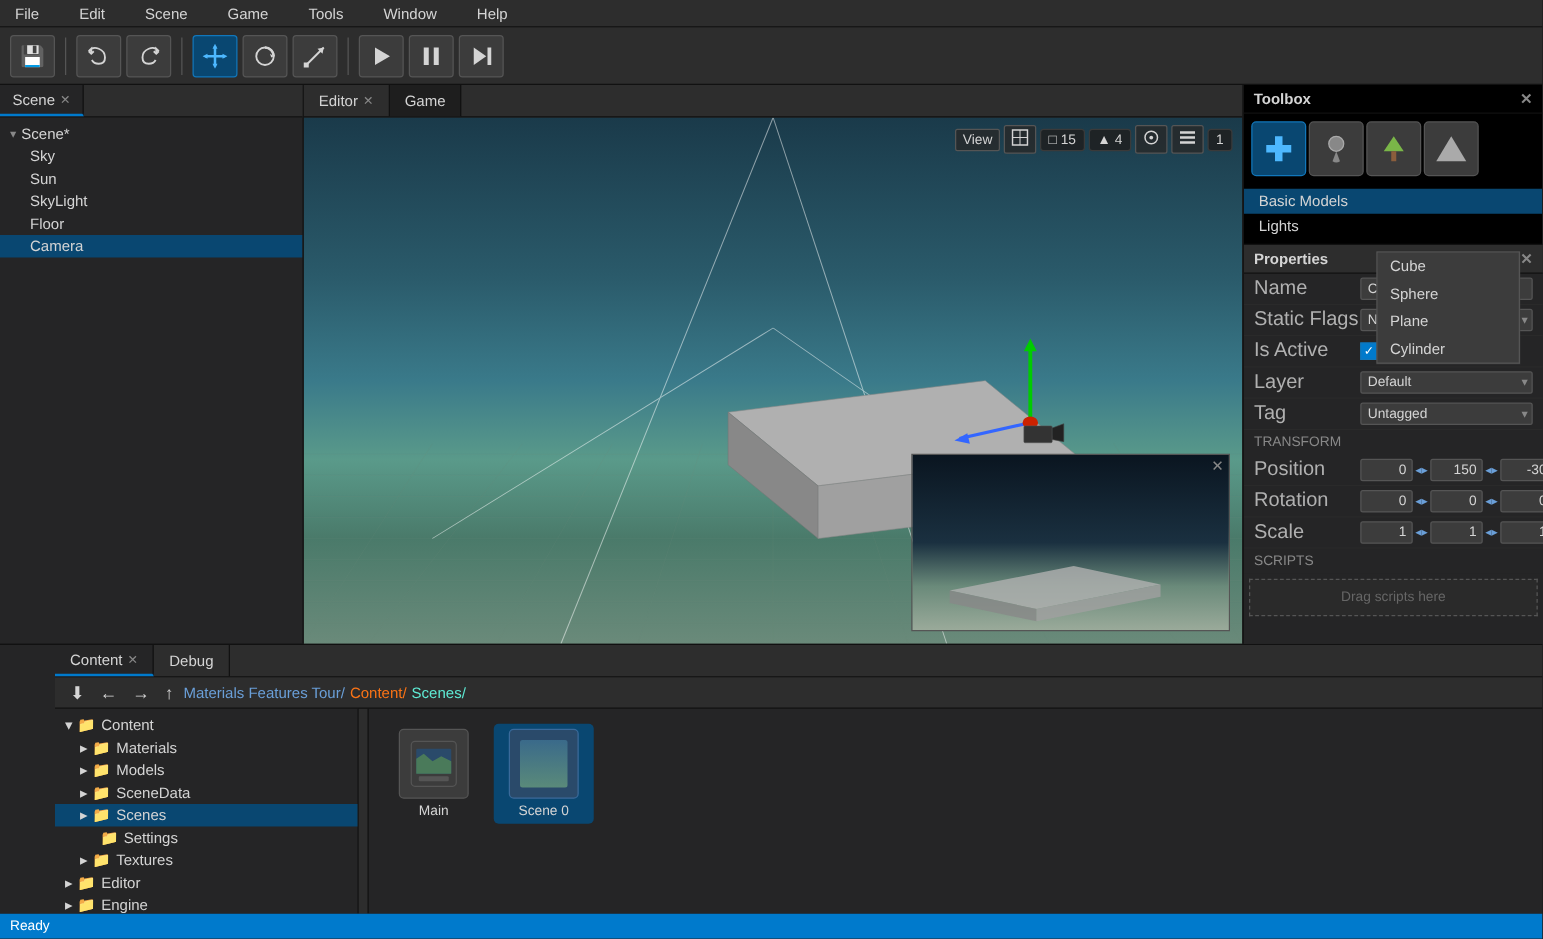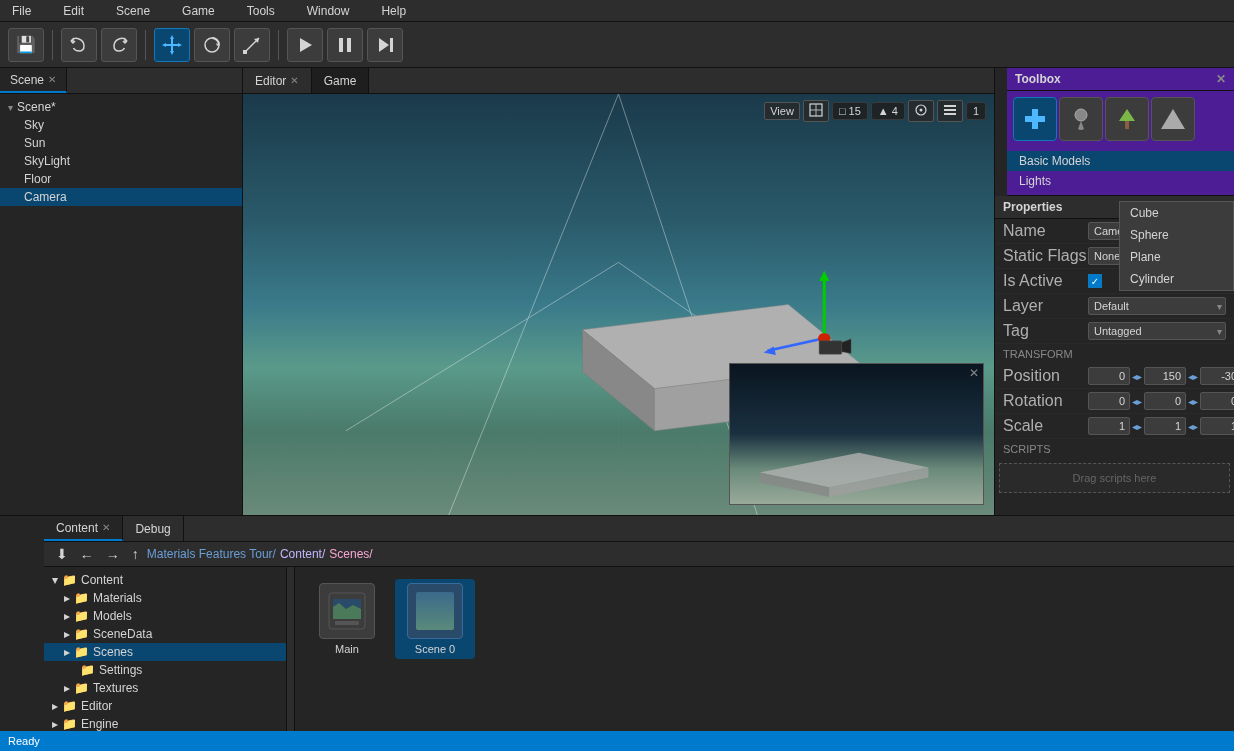--- a/index.html
+++ b/index.html
@@ -204,23 +204,22 @@
     .right-panel {
       width: 240px;
       background: #252526;
       display: flex;
       flex-direction: column;
       border-left: 1px solid #111;
       flex-shrink: 0;
       overflow: hidden;
     }
     .right-top {
-      background: #4c1d95;
+      background: #000000;
       border-bottom: 1px solid #111;
-      margin-left: 12px;
     }
     .toolbox-header {
       display: flex;
       align-items: center;
       justify-content: space-between;
       padding: 4px 8px;
       font-size: 12px;
       font-weight: bold;
       border-bottom: 1px solid #111;
     }
@@ -251,21 +250,21 @@
       cursor: pointer;
       font-size: 12px;
       color: #d4d4d4;
     }
     .toolbox-section-item.active { background: #094771; }
 
     
     .dropdown-overlay {
       position: absolute;
       top: 133px;
-      right: 0px;
+      right: 18px;
       width: 115px;
       background: #3c3c3c;
       border: 1px solid #555;
       z-index: 100;
       font-size: 12px;
     }
     .dropdown-item {
       padding: 4px 10px;
       cursor: pointer;
       color: #d4d4d4;
@@ -951,22 +950,22 @@
     </div>
   </div>
 
   <div class="file-toolbar">
     <button class="file-toolbar-btn">⬇</button>
     <button class="file-toolbar-btn">←</button>
     <button class="file-toolbar-btn">→</button>
     <button class="file-toolbar-btn">↑</button>
     <div class="breadcrumb-bar">
       <span style="cursor:pointer;color:#6a9fd8;">Materials Features Tour/</span>
-      <span style="cursor:pointer;color:#c4b5fd;">Content/</span>
-      <span style="cursor:pointer;color:#f9a8d4;">Scenes/</span>
+      <span style="cursor:pointer;color:#f97316;">Content/</span>
+      <span style="cursor:pointer;color:#5eead4;">Scenes/</span>
     </div>
   </div>
 
   <div class="bottom-main">
 
     <div class="file-tree">
 
       <div class="file-tree-item">
         <span>▾</span>
         <span style="color:#dcb67a;">📁</span>

